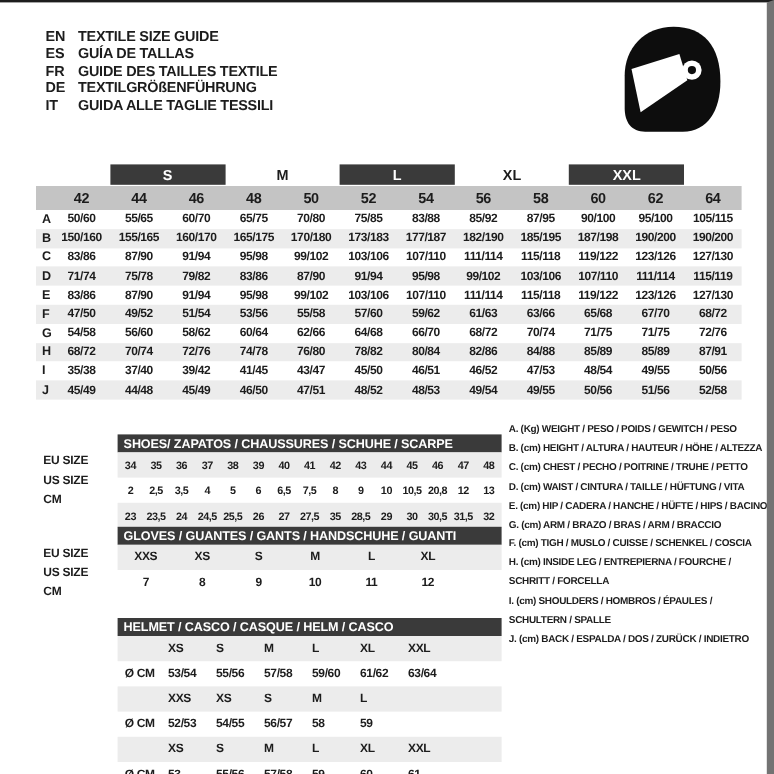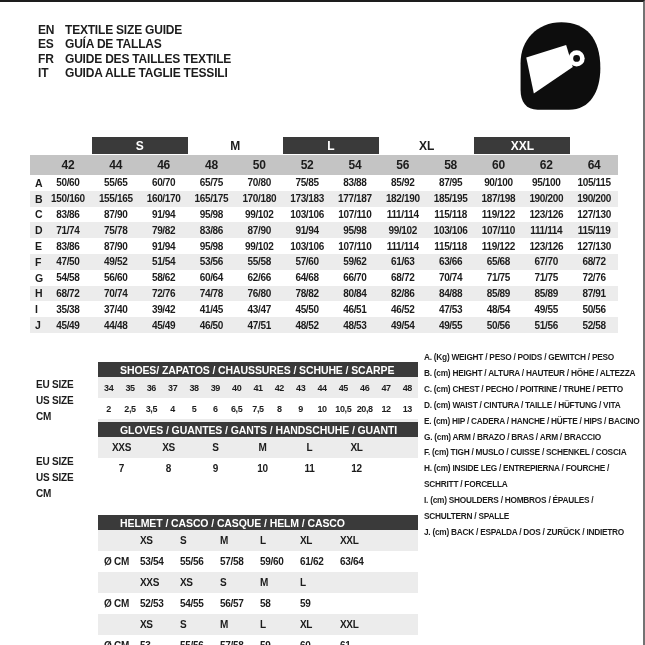--- a/index.html
+++ b/index.html
@@ -1,19 +1,19 @@
 <!DOCTYPE html>
 <html><head>
 <meta charset="utf-8">
 <style>
   html,body{margin:0;padding:0;background:#fff;}
   .page{
     position:relative;width:645px;height:645px;box-sizing:border-box;
     background:#fff;overflow:hidden;
-    border-top:2px solid #1d1d1d;border-right:2px solid #737373;
+    border-top:2px solid #1d1d1d;border-right:6px solid #737373;
     font-family:"Liberation Sans",sans-serif;color:var(--text,#1c1c1c);
   }
   
   .lang-block{position:absolute;left:38px;top:21px;}
   .lang-row{height:14.4px;line-height:14.4px;font-size:12px;font-weight:700;letter-spacing:-0.2px;white-space:nowrap;}
   .lang-code{display:inline-block;width:27px;}
   
   .helmet-logo{position:absolute;left:512px;top:16px;width:95px;height:96px;}
   
   .mt{position:absolute;left:30px;top:135px;width:588px;}
@@ -24,24 +24,24 @@
   .band-item.plain{color:var(--text);}
   .num-row{height:20px;background:var(--header-gray);align-items:center;}
   .num-row .cell{text-align:center;font-size:12px;font-weight:700;letter-spacing:-0.3px;}
   .mt-row{height:15.8px;align-items:center;}
   .mt-row.shaded{background:var(--alt-row);}
   .mt-row .rlabel{font-size:10.5px;font-weight:700;padding-left:5px;}
   .mt-row .cell{text-align:center;font-size:10px;font-weight:700;letter-spacing:-0.35px;white-space:nowrap;}
   
   .sub{position:absolute;left:98px;width:320px;}
   #shoes-table{top:360px;}
-  #gloves-table{top:420px;}
+  #gloves-table{top:437px;}
   #helmet-table{top:513px;}
   .sub-title{height:15px;background:var(--dark-bar);color:#fff;font-size:10.5px;font-weight:700;
-    display:flex;align-items:center;padding-left:22px;letter-spacing:-0.1px;white-space:nowrap;}
+    display:flex;align-items:center;padding-left:5px;letter-spacing:-0.1px;white-space:nowrap;}
   .sub-row{height:21px;display:grid;align-items:center;font-weight:700;}
   .sub-row.shaded{background:var(--alt-row);}
   .grid-shoes{grid-template-columns:repeat(15,1fr);}
   .grid-shoes .cell{text-align:center;font-size:9px;letter-spacing:-0.4px;white-space:nowrap;}
   .grid-gloves{grid-template-columns:repeat(6,47px);}
   .grid-gloves .cell{text-align:center;font-size:10px;letter-spacing:-0.3px;white-space:nowrap;}
   .grid-helmet{grid-template-columns:42px repeat(6,40px);}
   .grid-helmet .cell{text-align:left;font-size:10px;letter-spacing:-0.3px;white-space:nowrap;}
   .grid-helmet .unit{padding-left:6px;}
   
@@ -58,20 +58,21 @@
 </style>
 </head>
 <body>
 
 <div class="page" style="--dark-bar: #3a3a3a; --header-gray: #c4c4c4; --alt-row: #ececec; --text: #1c1c1c;">
 
   <div class="lang-block">
       <div class="lang-row"><span class="lang-code">EN</span><span>TEXTILE SIZE GUIDE</span></div>
       <div class="lang-row"><span class="lang-code">ES</span><span>GUÍA DE TALLAS</span></div>
       <div class="lang-row"><span class="lang-code">FR</span><span>GUIDE DES TAILLES TEXTILE</span></div>
+      <div class="lang-row"><span class="lang-code">DE</span><span>TEXTILGRÖßENFÜHRUNG</span></div>
       <div class="lang-row"><span class="lang-code">IT</span><span>GUIDA ALLE TAGLIE TESSILI</span></div>
     </div>
 
   <svg class="helmet-logo" viewBox="0 0 100 100" aria-hidden="true">
     <path fill="#0d0d0d" d="M52 4 C 26 4 9 23 9 47 L 9 75 C 9 88 15 96 27 96 L 60 96 C 82 96 93 77 93 52 C 93 21 78 4 52 4 Z"></path>
     <path fill="#ffffff" d="M15 41 L 57 28 L 64 51 L 23 79 Z"></path>
     <circle cx="68" cy="42" r="8.5" fill="#ffffff"></circle>
     <circle cx="68" cy="42" r="3.6" fill="#0d0d0d"></circle>
   </svg>
 

